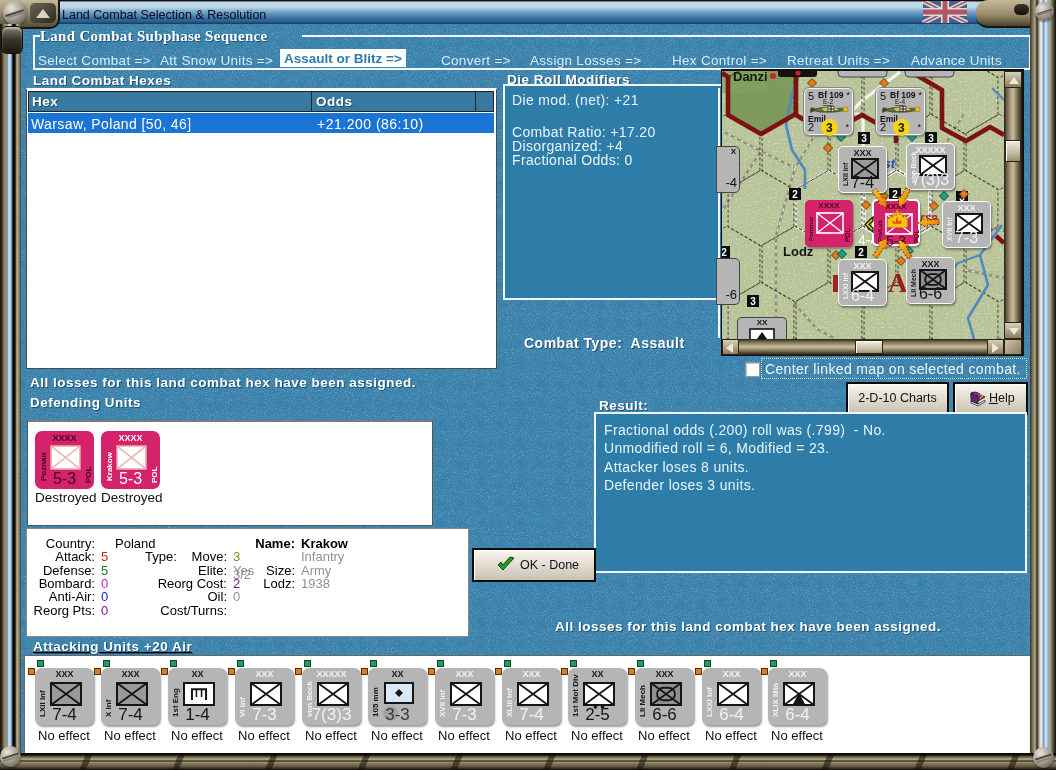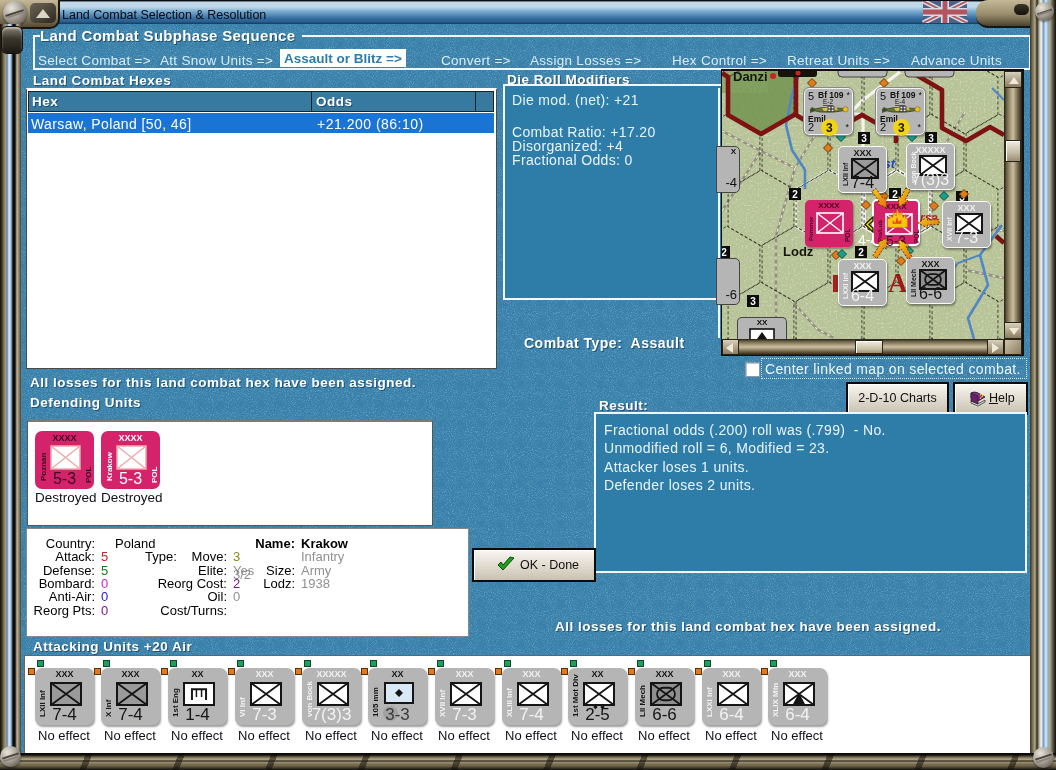--- a/index.html
+++ b/index.html
@@ -27,21 +27,21 @@
       </filter>
       <rect width="1009" height="729" filter="url(#nzl)"></rect>
       <rect width="1009" height="729" filter="url(#nzd)"></rect>
     </svg>
   </div>
 <div style="position:absolute;left:33px;top:35px;width:0px;height:34px;border-left:2px solid #f2f6f8;"></div>
 <div style="position:absolute;left:1029px;top:35px;width:0px;height:34px;border-left:2px solid #f2f6f8;"></div>
 <div style="position:absolute;left:33px;top:68px;width:998px;height:0px;border-top:2px solid #f2f6f8;"></div>
 <div style="position:absolute;left:33px;top:35px;width:7px;height:0px;border-top:2px solid #f2f6f8;"></div>
 <div style="position:absolute;left:302px;top:35px;width:727px;height:0px;border-top:2px solid #f2f6f8;"></div>
-<div style="position:absolute;left:40px;top:27px;"><span class="wlab" style="font-size:15px;letter-spacing:.3px;">Land Combat Subphase Sequence</span></div>
+<div style="position:absolute;left:40px;top:27px;font-family:Liberation Serif, serif;"><span class="wlab" style="font-size:15px;letter-spacing:.3px;">Land Combat Subphase Sequence</span></div>
 <div style="position:absolute;left:38px;top:51px;"><span class="seq">Select Combat =&gt;</span></div>
 <div style="position:absolute;left:160px;top:51px;"><span class="seq">Att Snow Units =&gt;</span></div>
 <div style="position:absolute;left:441px;top:51px;"><span class="seq">Convert =&gt;</span></div>
 <div style="position:absolute;left:530px;top:51px;"><span class="seq">Assign Losses =&gt;</span></div>
 <div style="position:absolute;left:672px;top:51px;"><span class="seq">Hex Control =&gt;</span></div>
 <div style="position:absolute;left:787px;top:51px;"><span class="seq">Retreat Units =&gt;</span></div>
 <div style="position:absolute;left:911px;top:51px;"><span class="seq">Advance Units</span></div>
 <div style="position:absolute;left:280px;top:49px;width:126px;height:18px;background:#fff;text-align:center;line-height:18px;"><span style="color:#2e7ca8;font-weight:bold;font-size:13.5px;white-space:nowrap;">Assault or Blitz =&gt;</span></div>
 <div style="position:absolute;left:33px;top:71px;"><span class="wlab">Land Combat Hexes</span></div>
 <div style="position:absolute;left:26px;top:88px;width:469px;height:278px;background:#fff;border:1px solid #4a4a4a;border-top:2px solid #fafafa;"></div>
@@ -217,26 +217,26 @@
       <path d="M3 3 Q6 1 10 3 L17 7 L10 11 L3 8 Z" fill="#8b2f8b" stroke="#222" stroke-width="0.9"></path>
       <path d="M3 3 L3 11 L10 14 L10 6 Z" fill="#6a1f6a" stroke="#222" stroke-width="0.7"></path>
       <text x="11" y="8.6" font-size="7" font-weight="bold" fill="#ffd020" transform="rotate(14 11 7)">?</text>
     </svg>
     <div style="position:absolute;left:34px;top:7px;font-size:12.5px;color:#101010;"><span style="text-decoration:underline;">H</span>elp</div>
   </div>
 <div style="position:absolute;left:599px;top:396px;"><span class="wlab">Result:</span></div>
 <div class="panel" style="position:absolute;left:594px;top:412px;width:429px;height:157px;"></div>
 <div style="position:absolute;left:604px;top:421.0px;"><span class="ptext">Fractional odds (.200) roll was (.799)&nbsp; - No.</span></div>
 <div style="position:absolute;left:604px;top:439.3px;"><span class="ptext">Unmodified roll = 6, Modified = 23.</span></div>
-<div style="position:absolute;left:604px;top:457.6px;"><span class="ptext">Attacker loses 1 units.</span></div>
-<div style="position:absolute;left:604px;top:475.9px;"><span class="ptext">Defender loses 2 units.</span></div>
+<div style="position:absolute;left:604px;top:457.6px;"><span class="ptext">Attacker loses 8 units.</span></div>
+<div style="position:absolute;left:604px;top:475.9px;"><span class="ptext">Defender loses 3 units.</span></div>
 <div style="position:absolute;left:30px;top:373px;"><span class="wlab">All losses for this land combat hex have been assigned.</span></div>
 <div style="position:absolute;left:30px;top:393px;"><span class="wlab">Defending Units</span></div>
 <div style="position:absolute;left:555px;top:617px;"><span class="wlab">All losses for this land combat hex have been assigned.</span></div>
-<div style="position:absolute;left:33px;top:637px;"><span class="wlab">Attacking Units +20 Air</span></div>
+<div style="position:absolute;left:33px;top:637px;text-decoration:underline;"><span class="wlab">Attacking Units +20 Air</span></div>
 <div style="position:absolute;left:27px;top:420px;width:404px;height:103px;background:#fff;border:1px solid #555;border-top:2px solid #7a7a7a;"></div>
 <div style="position:absolute;left:35px;top:431px;width:59px;height:58px;background:#d4226b;border-radius:7px;">
     <div style="position:absolute;width:100%;top:2px;text-align:center;font-size:9px;font-weight:bold;color:#3c0a22;">XXXX</div>
     <div style="position:absolute;left:4px;top:50px;transform:rotate(-90deg);transform-origin:0 0;font-size:8px;font-weight:bold;color:#3c0a22;white-space:nowrap;">Poznan</div>
     <div style="position:absolute;left:49px;top:52px;transform:rotate(-90deg);transform-origin:0 0;font-size:8px;font-weight:bold;color:#3c0a22;">POL</div>
     <svg width="31" height="25" style="position:absolute;left:15px;top:14px;">
       <rect x="1" y="1" width="29" height="23" fill="#fff" stroke="#efa8a8" stroke-width="1.5"></rect>
       <path d="M1 1 L30 24 M30 1 L1 24" stroke="#efa8a8" stroke-width="1.4"></path>
     </svg>
     <div style="position:absolute;width:100%;top:39px;text-align:center;font-size:16px;color:#3c0a22;">5-3</div>

